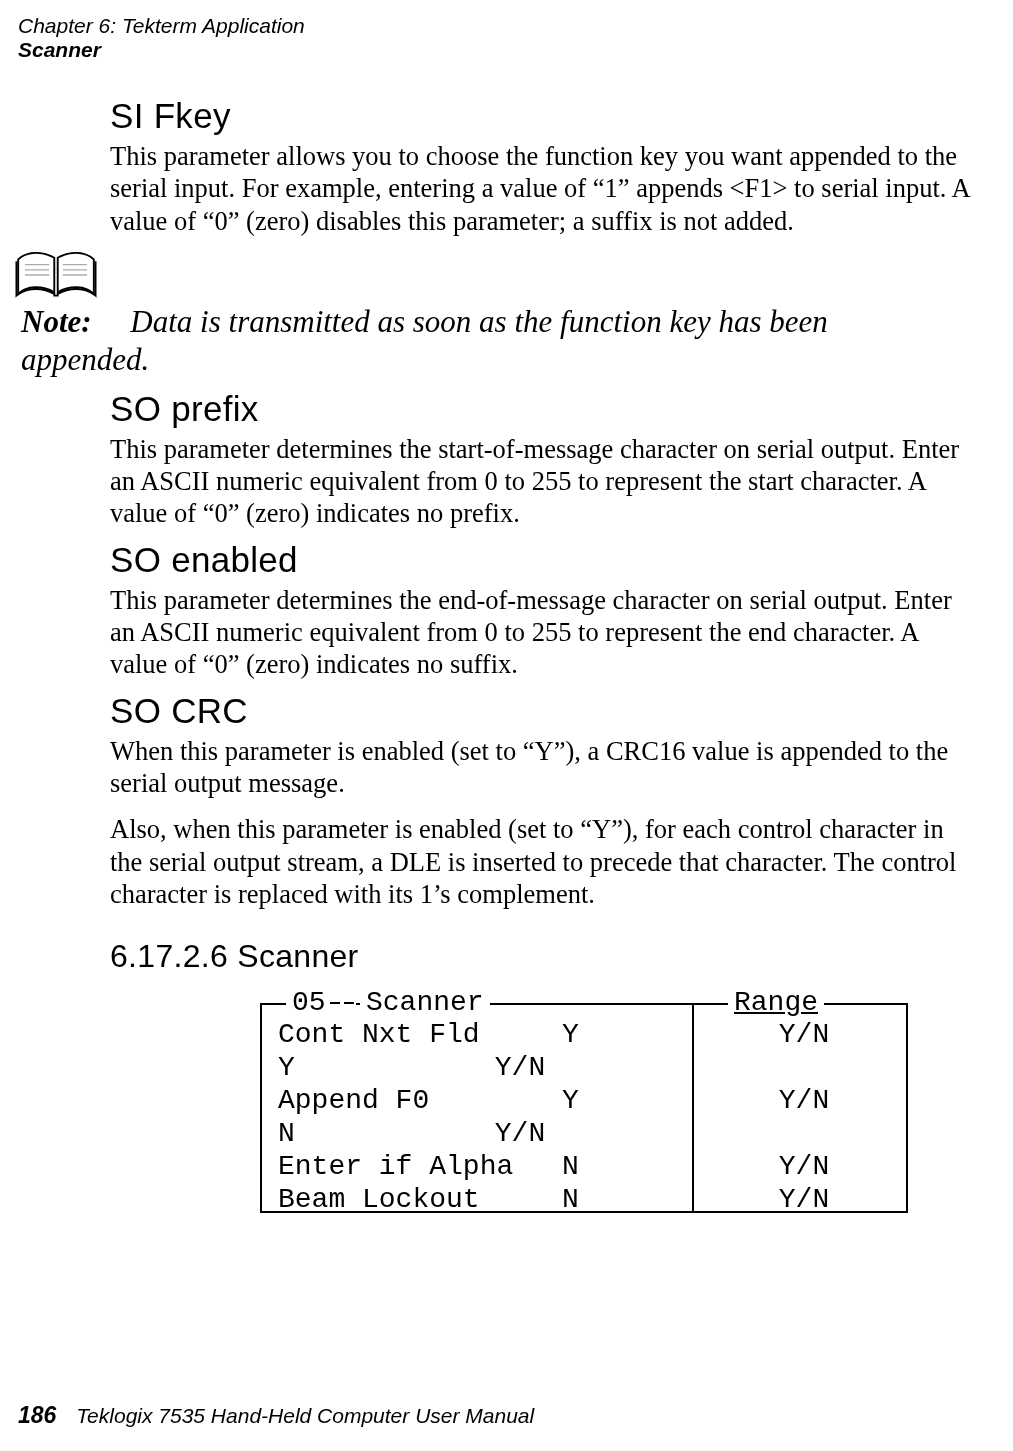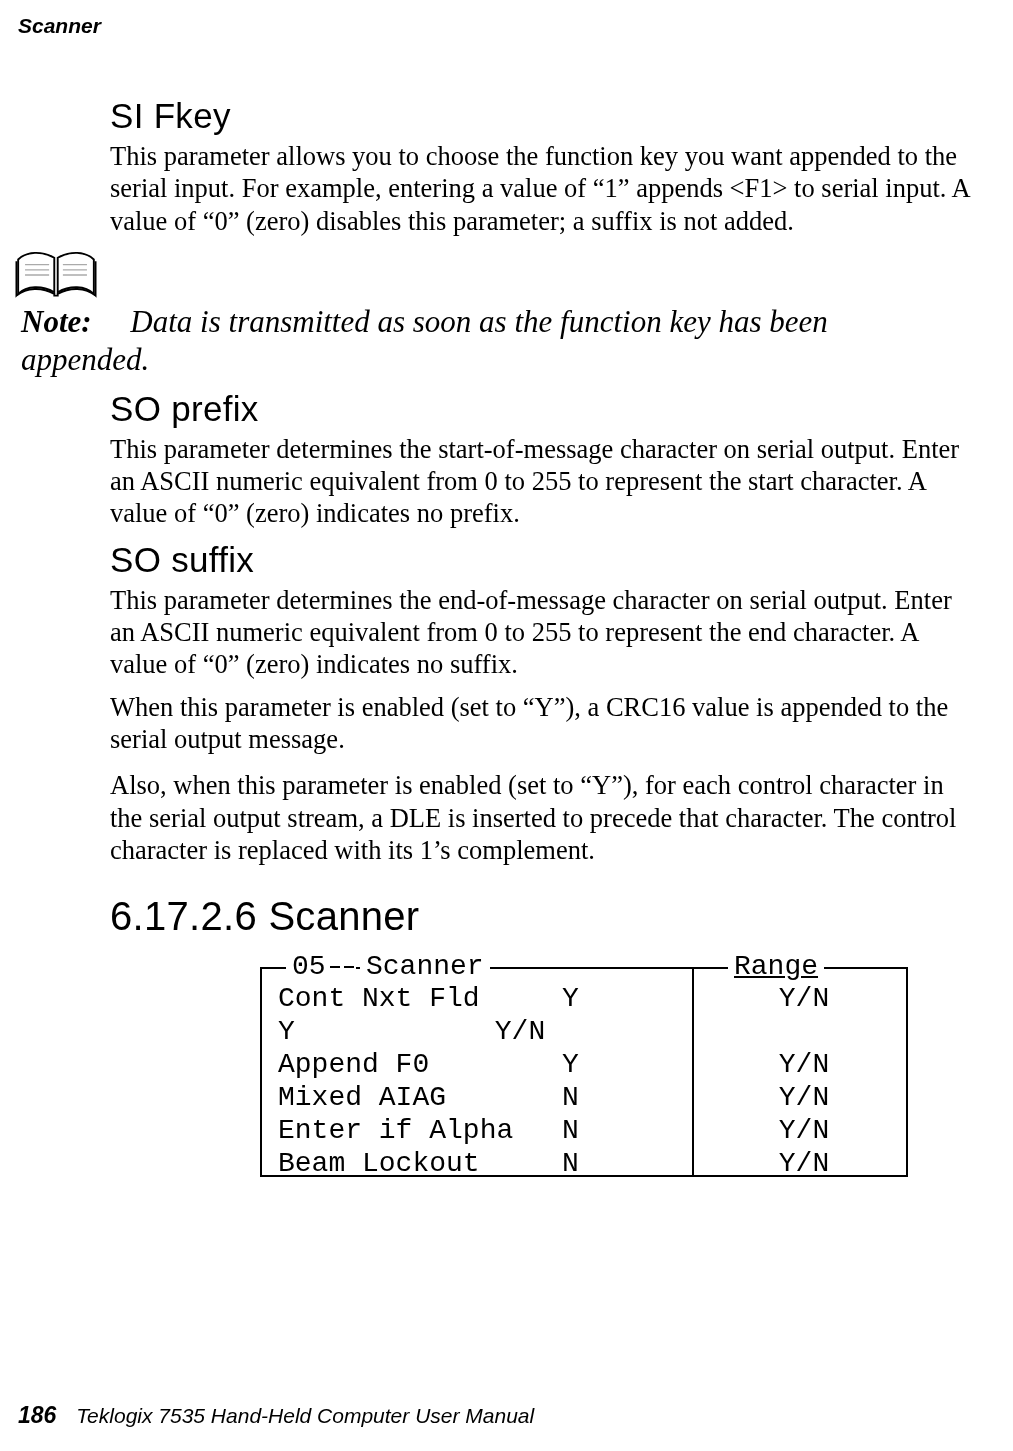--- a/index.html
+++ b/index.html
@@ -40,21 +40,21 @@
       font-stretch: condensed;
       font-weight: 500;
       letter-spacing: 0.3px;
       font-size: 35px;
       margin: 10px 0 4px 0;
     }
     .heading-section {
       font-family: "Arial Narrow", Arial, Helvetica, sans-serif;
       font-stretch: condensed;
       font-weight: 500;
-      font-size: 40px;
+      font-size: 32px;
       margin: 28px 0 8px 0;
       letter-spacing: 0.3px;
     }
     .body {
       font-size: 26.5px;
       line-height: 1.22;
       margin: 4px 0 10px 0;
     }
     .note-block {
       margin-left: -97px;
@@ -173,20 +173,21 @@
       font-style: italic;
       font-size: 23px;
       padding-right: 14px;
     }
   </style>
 </head>
 <body>
 
 <div class="page">
   <div class="running-head">
+    <span class="chapline">Chapter  6:  Tekterm Application</span>
     <span class="sectionline">Scanner</span>
   </div>
 
   <div class="content">
     <div class="heading-narrow">SI Fkey</div>
     <div class="body">This parameter allows you to choose the function key you want appended to the serial input. For example, entering a value of “1” appends &lt;F1&gt; to serial input. A value of “0” (zero) disables this parameter; a suffix is not added.</div>
 
     <div class="note-block">
       <span class="note-icon">
         <svg viewBox="0 0 100 64" width="86" height="56">
@@ -199,23 +200,24 @@
       <span class="note-text">
         <span class="label">Note:</span>
         <span>&nbsp;&nbsp;&nbsp;</span>
         <span class="msg">Data is transmitted as soon as the function key has been appended.</span>
       </span>
     </div>
 
     <div class="heading-narrow">SO prefix</div>
     <div class="body">This parameter determines the start-of-message character on serial output. Enter an ASCII numeric equivalent from 0 to 255 to represent the start character. A value of “0” (zero) indicates no prefix.</div>
 
-    <div class="heading-narrow">SO suffix</div>
+    <div class="heading-narrow">SO enabled</div>
     <div class="body">This parameter determines the end-of-message character on serial output. Enter an ASCII numeric equivalent from 0 to 255 to represent the end character. A value of “0” (zero) indicates no suffix.</div>
 
+    <div class="heading-narrow">SO CRC</div>
     <div class="body">When this parameter is enabled (set to “Y”), a CRC16 value is appended to the serial output message.</div>
     <div class="body" style="margin-top:14px;">Also, when this parameter is enabled (set to “Y”), for each control character in the serial output stream, a DLE is inserted to precede that character. The control character is replaced with its 1’s complement.</div>
 
     <div class="heading-section">6.17.2.6  Scanner</div>
 
     <div class="diagram-wrap">
       <div class="box-left"></div>
       <div class="box-right"></div>
       <div class="legend left-a">05</div>
       <div class="dash pos1"></div>
@@ -231,21 +233,20 @@
         <div class="row">
           <div class="col-val">Y</div>
           <div class="col-range">Y/N</div>
         </div>
         <div class="row">
           <div class="col-name">Append F0</div>
           <div class="col-val">Y</div>
           <div class="col-range">Y/N</div>
         </div>
         <div class="row">
-          <div class="col-name">Mixed AIAG</div>
           <div class="col-val">N</div>
           <div class="col-range">Y/N</div>
         </div>
         <div class="row">
           <div class="col-name">Enter if Alpha</div>
           <div class="col-val">N</div>
           <div class="col-range">Y/N</div>
         </div>
         <div class="row">
           <div class="col-name">Beam Lockout</div>

